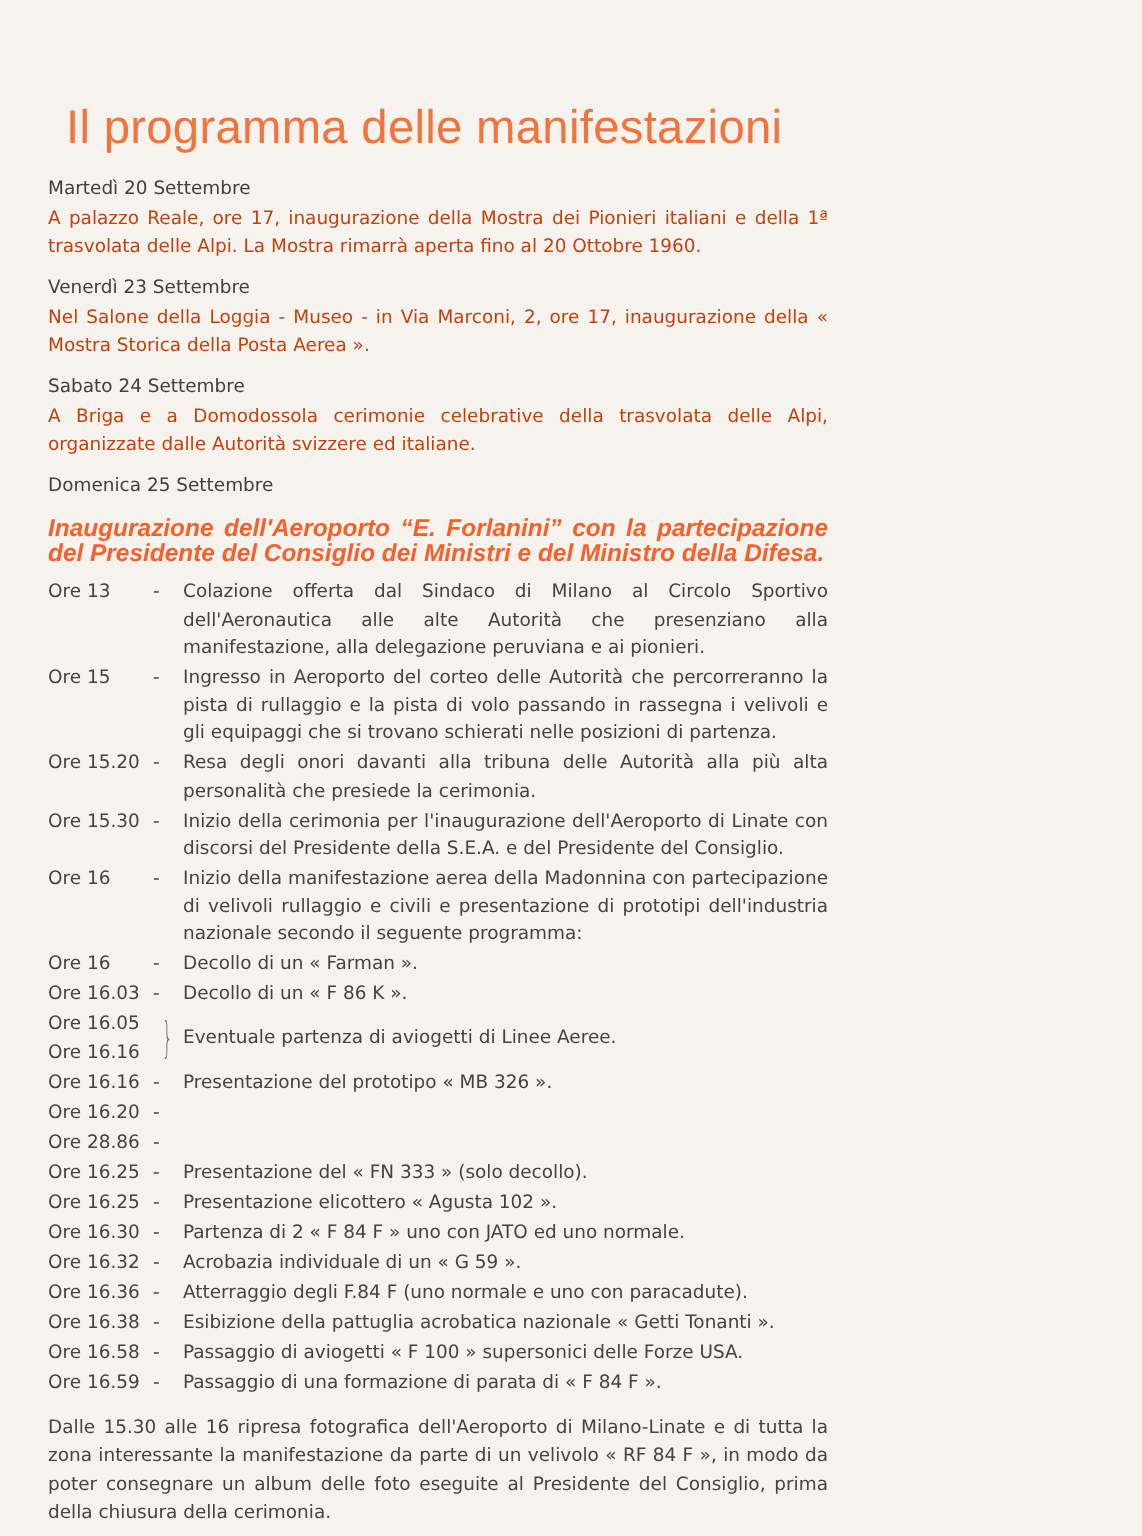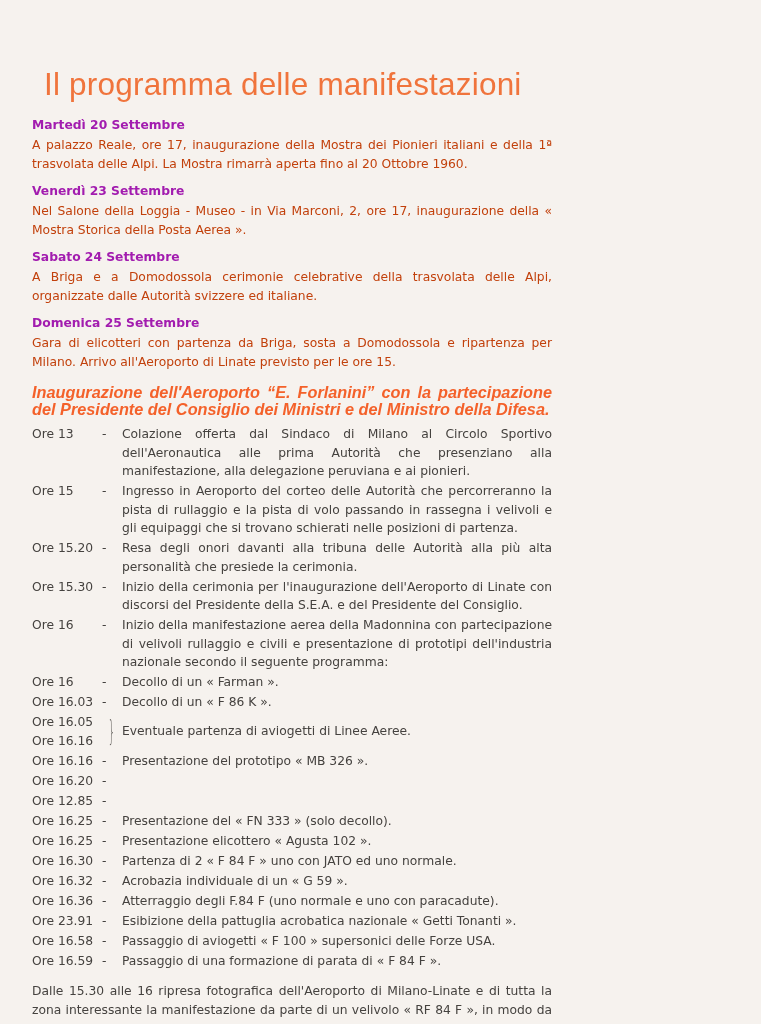--- a/index.html
+++ b/index.html
@@ -10,21 +10,21 @@
     color: #3c3a38;
     position: relative;
   }
   .page { position: absolute; left: 32px; top: 52px; width: 520px; }
   .title {
     font-family: "Liberation Sans", sans-serif;
     font-size: 31.5px; color: #f0743c; font-weight: normal;
     margin: 12px; line-height: 40px; letter-spacing: 0.2px; white-space: nowrap;
   }
   .day { margin-top: 2px; }
-  .day-heading { font-size: 12.3px; font-weight: bold; color: #a21caf; line-height: 18px; margin-top: 0; }
+  .day-heading { font-size: 12.3px; font-weight: normal; color: #404040; line-height: 18px; margin-top: 0; }
   .day-text { font-size: 12.3px; line-height: 19px; margin: 2px 0 0 0; text-align: justify; color: #c2410c; }
   .day + .day { margin-top: 8px; }
   .subheading {
     font-family: "Liberation Sans", sans-serif;
     font-style: italic; font-weight: bold; color: #f4612a;
     font-size: 16.3px; line-height: 17px; margin-top: 12px; text-align: justify;
   }
   .schedule { margin-top: 7px; }
   .row { display: flex; font-size: 12.3px; line-height: 18.5px; color: #45423f; margin-bottom: 1.5px; }
   .time { width: 70px; flex: none; }
@@ -48,31 +48,30 @@
   <div class="day">
     <div class="day-heading">Venerdì 23 Settembre</div>
     <p class="day-text">Nel Salone della Loggia - Museo - in Via Marconi, 2, ore 17, inaugurazione della « Mostra Storica della Posta Aerea ».</p>
   </div>
   <div class="day">
     <div class="day-heading">Sabato 24 Settembre</div>
     <p class="day-text">A Briga e a Domodossola cerimonie celebrative della trasvolata delle Alpi, organizzate dalle Autorità svizzere ed italiane.</p>
   </div>
   <div class="day">
     <div class="day-heading">Domenica 25 Settembre</div>
-    <p class="day-text">Gara di elicotteri con partenza da Briga, sosta a Domodossola e ripartenza per Milano. Arrivo all'Aeroporto di Linate previsto per le ore 15.</p>
   </div>
 
   <div class="subheading">Inaugurazione dell'Aeroporto “E. Forlanini” con la partecipazione del Presidente del Consiglio dei Ministri e del Ministro della Difesa.</div>
 
   <div class="schedule">
     <div id="sched1">
         <div class="row">
           <div class="time">Ore 13</div>
           <div class="dash">-</div>
-          <div class="desc">Colazione offerta dal Sindaco di Milano al Circolo Sportivo dell'Aeronautica alle prima Autorità che presenziano alla manifestazione, alla delegazione peruviana e ai pionieri.</div>
+          <div class="desc">Colazione offerta dal Sindaco di Milano al Circolo Sportivo dell'Aeronautica alle alte Autorità che presenziano alla manifestazione, alla delegazione peruviana e ai pionieri.</div>
         </div>
         <div class="row">
           <div class="time">Ore 15</div>
           <div class="dash">-</div>
           <div class="desc">Ingresso in Aeroporto del corteo delle Autorità che percorreranno la pista di rullaggio e la pista di volo passando in rassegna i velivoli e gli equipaggi che si trovano schierati nelle posizioni di partenza.</div>
         </div>
         <div class="row">
           <div class="time">Ore 15.20</div>
           <div class="dash">-</div>
           <div class="desc">Resa degli onori davanti alla tribuna delle Autorità alla più alta personalità che presiede la cerimonia.</div>
@@ -110,21 +109,21 @@
         <div class="row">
           <div class="time">Ore 16.16</div>
           <div class="dash">-</div>
           <div class="desc">Presentazione del prototipo « MB 326 ».</div>
         </div>
         <div class="row">
           <div class="time">Ore 16.20</div>
           <div class="dash">-</div>
         </div>
         <div class="row">
-          <div class="time">Ore 12.85</div>
+          <div class="time">Ore 28.86</div>
           <div class="dash">-</div>
         </div>
         <div class="row">
           <div class="time">Ore 16.25</div>
           <div class="dash">-</div>
           <div class="desc">Presentazione del « FN 333 » (solo decollo).</div>
         </div>
         <div class="row">
           <div class="time">Ore 16.25</div>
           <div class="dash">-</div>
@@ -139,21 +138,21 @@
           <div class="time">Ore 16.32</div>
           <div class="dash">-</div>
           <div class="desc">Acrobazia individuale di un « G 59 ».</div>
         </div>
         <div class="row">
           <div class="time">Ore 16.36</div>
           <div class="dash">-</div>
           <div class="desc">Atterraggio degli F.84 F (uno normale e uno con paracadute).</div>
         </div>
         <div class="row">
-          <div class="time">Ore 23.91</div>
+          <div class="time">Ore 16.38</div>
           <div class="dash">-</div>
           <div class="desc">Esibizione della pattuglia acrobatica nazionale « Getti Tonanti ».</div>
         </div>
         <div class="row">
           <div class="time">Ore 16.58</div>
           <div class="dash">-</div>
           <div class="desc">Passaggio di aviogetti « F 100 » supersonici delle Forze USA.</div>
         </div>
         <div class="row">
           <div class="time">Ore 16.59</div>

